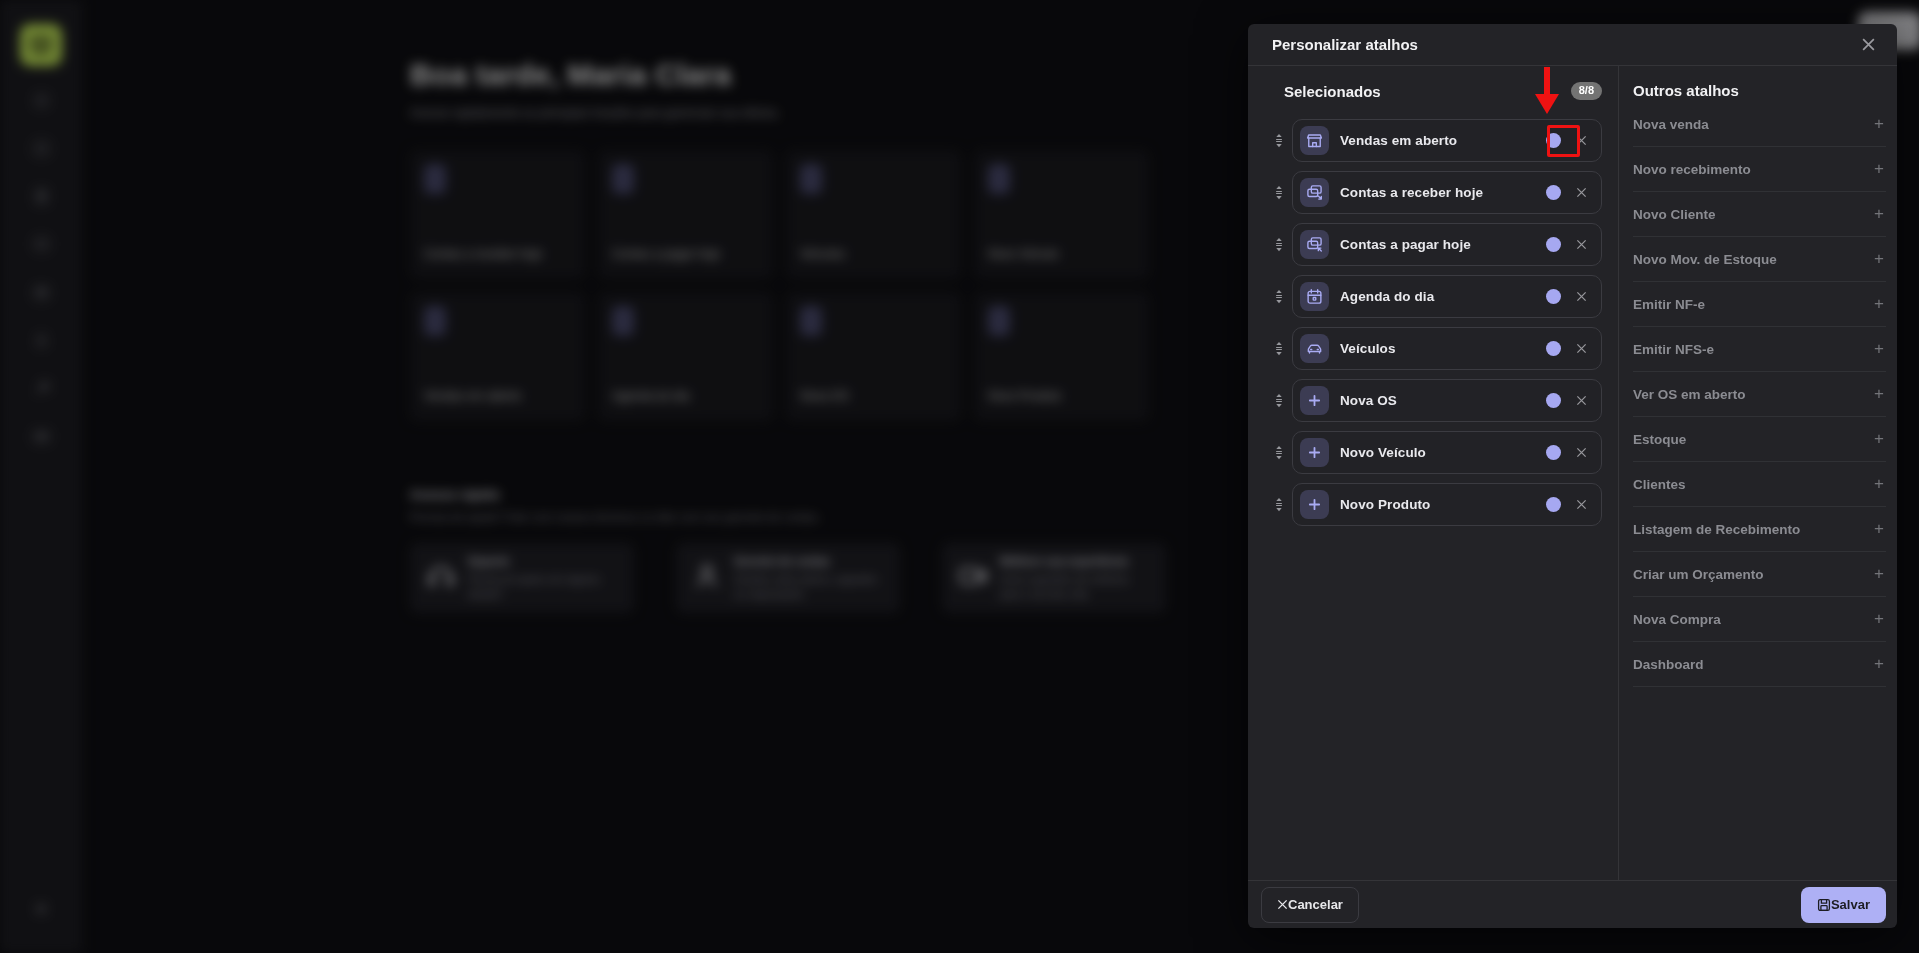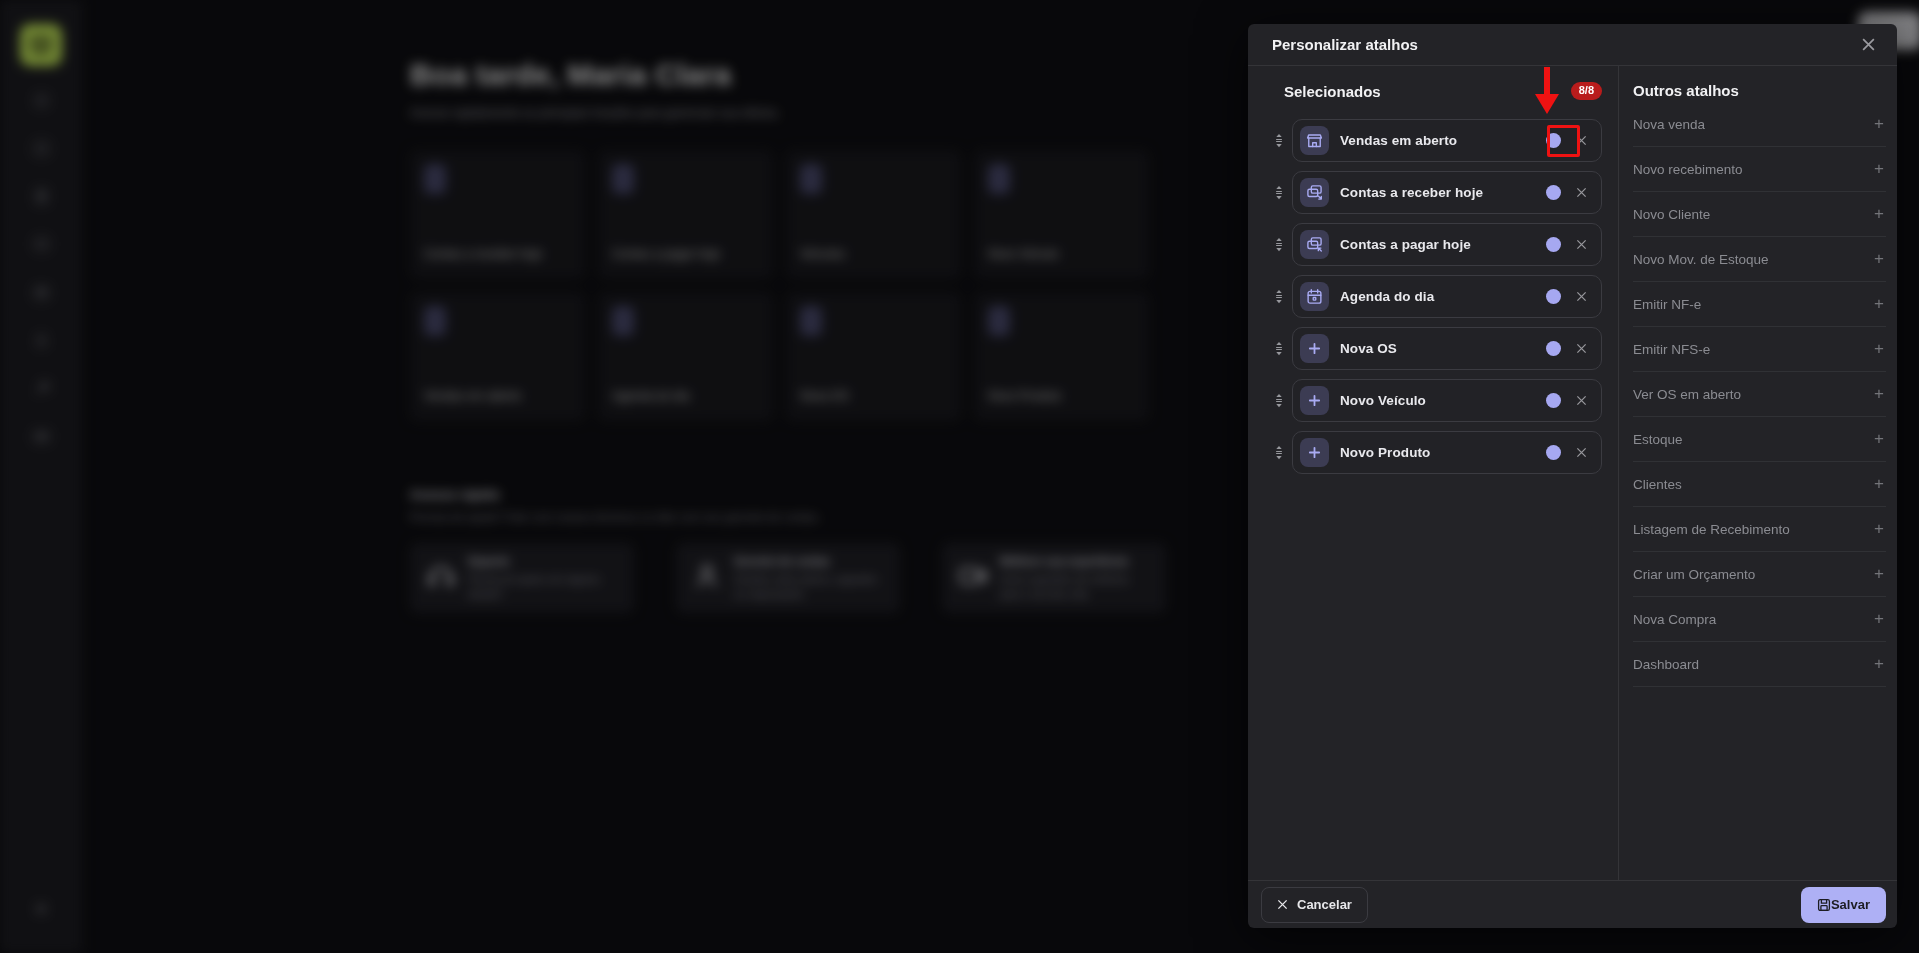--- a/index.html
+++ b/index.html
@@ -48,44 +48,44 @@
     border-bottom:1px solid #343438; }
   .m-title { font-size:15px; font-weight:700; color:#f1f1f3; }
   .m-close { margin-left:auto; width:26px; height:26px; display:flex; align-items:center; justify-content:center; cursor:pointer; }
   .m-close svg { stroke:#9b9ba0; stroke-width:1.6; }
   .m-body { flex:1; display:flex; min-height:0; }
   .pane-l { width:371px; flex:0 0 371px; border-right:1px solid #343438; padding:15px 16px 0 25px; }
   .pane-r { flex:1; padding:14px 11px 0 14px; }
 
   .sel-head { display:flex; align-items:center; height:20px; padding-left:11px; }
   .pane-title { font-size:15px; font-weight:700; color:#f1f1f3; }
-  .badge { margin-left:auto; background:#b91c1c; color:#fff; font-size:11px; font-weight:700;
+  .badge { margin-left:auto; background:#737373; color:#fff; font-size:11px; font-weight:700;
     padding:3px 8px 4px; border-radius:10px; line-height:1; }
 
   .sel-list { margin-top:18px; display:flex; flex-direction:column; gap:9px; }
   .sel-row { display:flex; align-items:center; }
   .handle { width:19px; flex:0 0 19px; display:flex; align-items:center; cursor:grab; }
   .handle svg { fill:#97989d; }
   .row-box { flex:1; height:43px; border:1px solid #3b3b41; border-radius:10px;
     display:flex; align-items:center; gap:11px; padding:0 11px 0 7px; background:#222226; }
   .row-icon { width:29px; height:29px; border-radius:8px; background:#3c3c53;
     display:flex; align-items:center; justify-content:center; }
   .row-icon svg { stroke:#a9abf3; fill:none; stroke-width:1.3; stroke-linecap:round; stroke-linejoin:round; }
   .row-lab { font-size:13.5px; font-weight:700; color:#e9e9ed; letter-spacing:.1px; }
   .dot { margin-left:auto; width:15px; height:15px; border-radius:50%; background:#a6a8f1; cursor:pointer; }
   .row-x { width:18px; display:flex; justify-content:center; cursor:pointer; }
   .row-x svg { stroke:#97979c; stroke-width:1.4; }
 
   .oth-list { margin-top:2px; }
   .oth-item { height:45px; display:flex; align-items:center; border-bottom:1px solid #303135; cursor:pointer; }
-  .oth-lab { font-size:13.5px; font-weight:400; color:#8b8c92; }
+  .oth-lab { font-size:13.5px; font-weight:700; color:#8b8c92; }
   .oth-plus { margin-left:auto; color:#737479; font-size:17px; font-weight:400; padding-right:2px; }
 
   .m-foot { flex:0 0 48px; border-top:1px solid #343438; display:flex; align-items:center; padding:0 11px 0 13px; }
-  .btn-cancel { display:flex; align-items:center; gap:9px; border:1px solid #3b3b41; border-radius:8px;
+  .btn-cancel { display:flex; align-items:center; border:1px solid #3b3b41; border-radius:8px;
     height:36px; padding:0 15px; color:#e7e7ea; font-size:13px; font-weight:700; background:transparent; cursor:pointer; }
   .btn-cancel svg { stroke:#e7e7ea; stroke-width:1.5; }
   .btn-save { margin-left:auto; display:flex; align-items:center; gap:0; border:none; border-radius:8px;
     height:36px; padding:0 16px; background:#aeb0f5; color:#1d1d23; font-size:13px; font-weight:700; cursor:pointer; }
   .btn-save svg { stroke:#1d1d23; fill:none; stroke-width:1.3; }
 
   
   .anno { position:absolute; z-index:20; pointer-events:none; }
   .arrow-stem { position:absolute; left:1544px; top:67px; width:6px; height:28px; background:#ef1212; }
   .arrow-head { position:absolute; left:1535px; top:94px; width:0; height:0;
@@ -386,20 +386,47 @@
                 <span class="row-lab">Agenda do dia</span>
                 <span class="dot"></span>
                 <span class="row-x">
                   <svg width="11" height="11" viewBox="0 0 12 12" fill="none">
                     <path d="M1.5 1.5l9 9M10.5 1.5l-9 9"></path>
                   </svg>
                 </span>
               </div>
             </div>
 
+            <div class="sel-row">
+              <span class="handle">
+                <svg width="12" height="15" viewBox="0 0 12 15">
+                  <path d="M6 1l2.7 3.1H3.3z"></path>
+                  <path d="M6 14.2L8.7 11H3.3z"></path>
+                  <rect x="3" y="6" width="6" height="1" rx=".5"></rect>
+                  <rect x="3" y="8.1" width="6" height="1" rx=".5"></rect>
+                </svg>
+              </span>
+              <div class="row-box">
+                <span class="row-icon">
+
+                  <svg width="17" height="17" viewBox="0 0 16 16">
+                    <path d="M2.2 10.8V9.2c0-.5.2-1 .5-1.4l1.5-2.2c.3-.4.8-.6 1.3-.6h5c.5 0 1 .2 1.3.6l1.5 2.2c.3.4.5.9.5 1.4v1.6z"></path>
+                    <path d="M3.3 10.8v1.5M12.7 10.8v1.5M4.4 8.9h1M10.6 8.9h1"></path>
+                  </svg>
+
+                </span>
+                <span class="row-lab">Veículos</span>
+                <span class="dot"></span>
+                <span class="row-x">
+                  <svg width="11" height="11" viewBox="0 0 12 12" fill="none">
+                    <path d="M1.5 1.5l9 9M10.5 1.5l-9 9"></path>
+                  </svg>
+                </span>
+              </div>
+            </div>
 
             <div class="sel-row">
               <span class="handle">
                 <svg width="12" height="15" viewBox="0 0 12 15">
                   <path d="M6 1l2.7 3.1H3.3z"></path>
                   <path d="M6 14.2L8.7 11H3.3z"></path>
                   <rect x="3" y="6" width="6" height="1" rx=".5"></rect>
                   <rect x="3" y="8.1" width="6" height="1" rx=".5"></rect>
                 </svg>
               </span>

